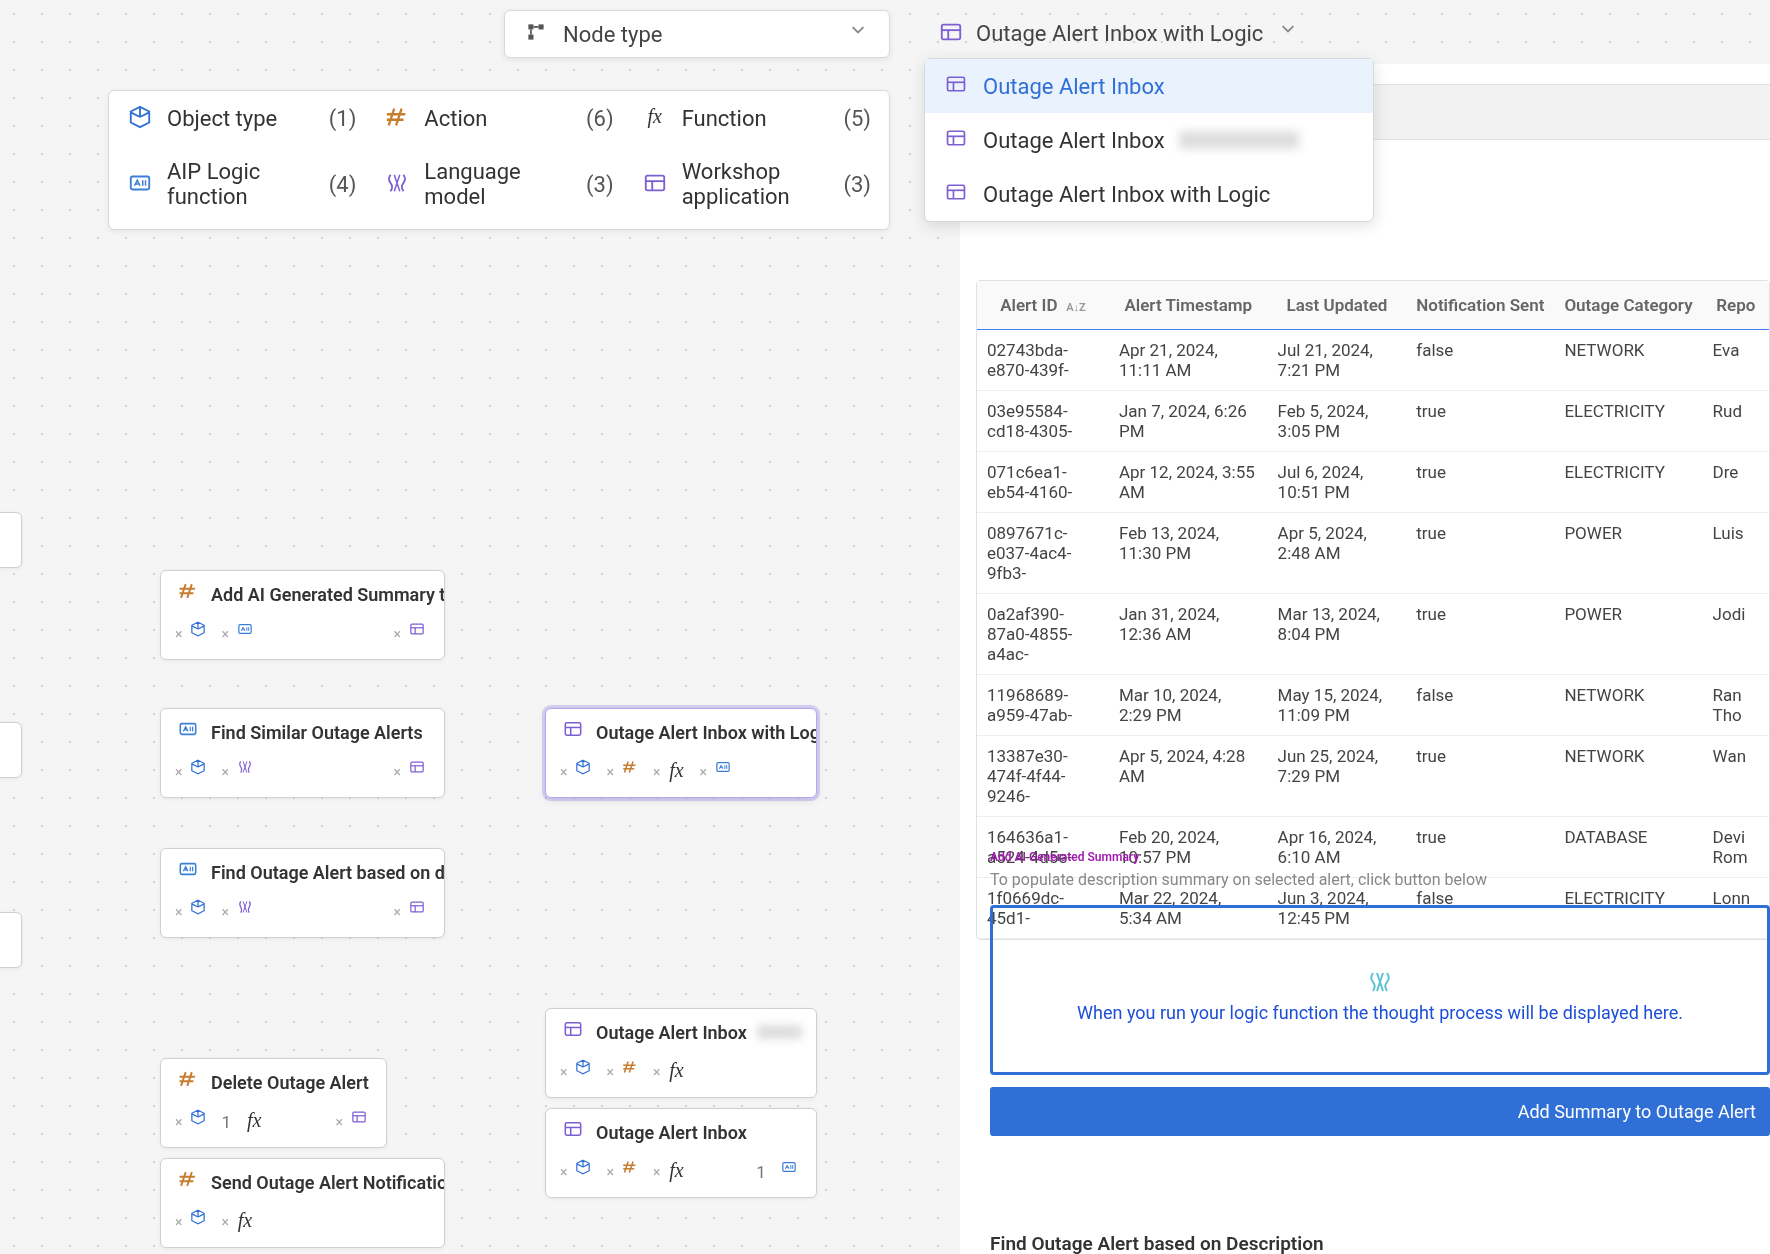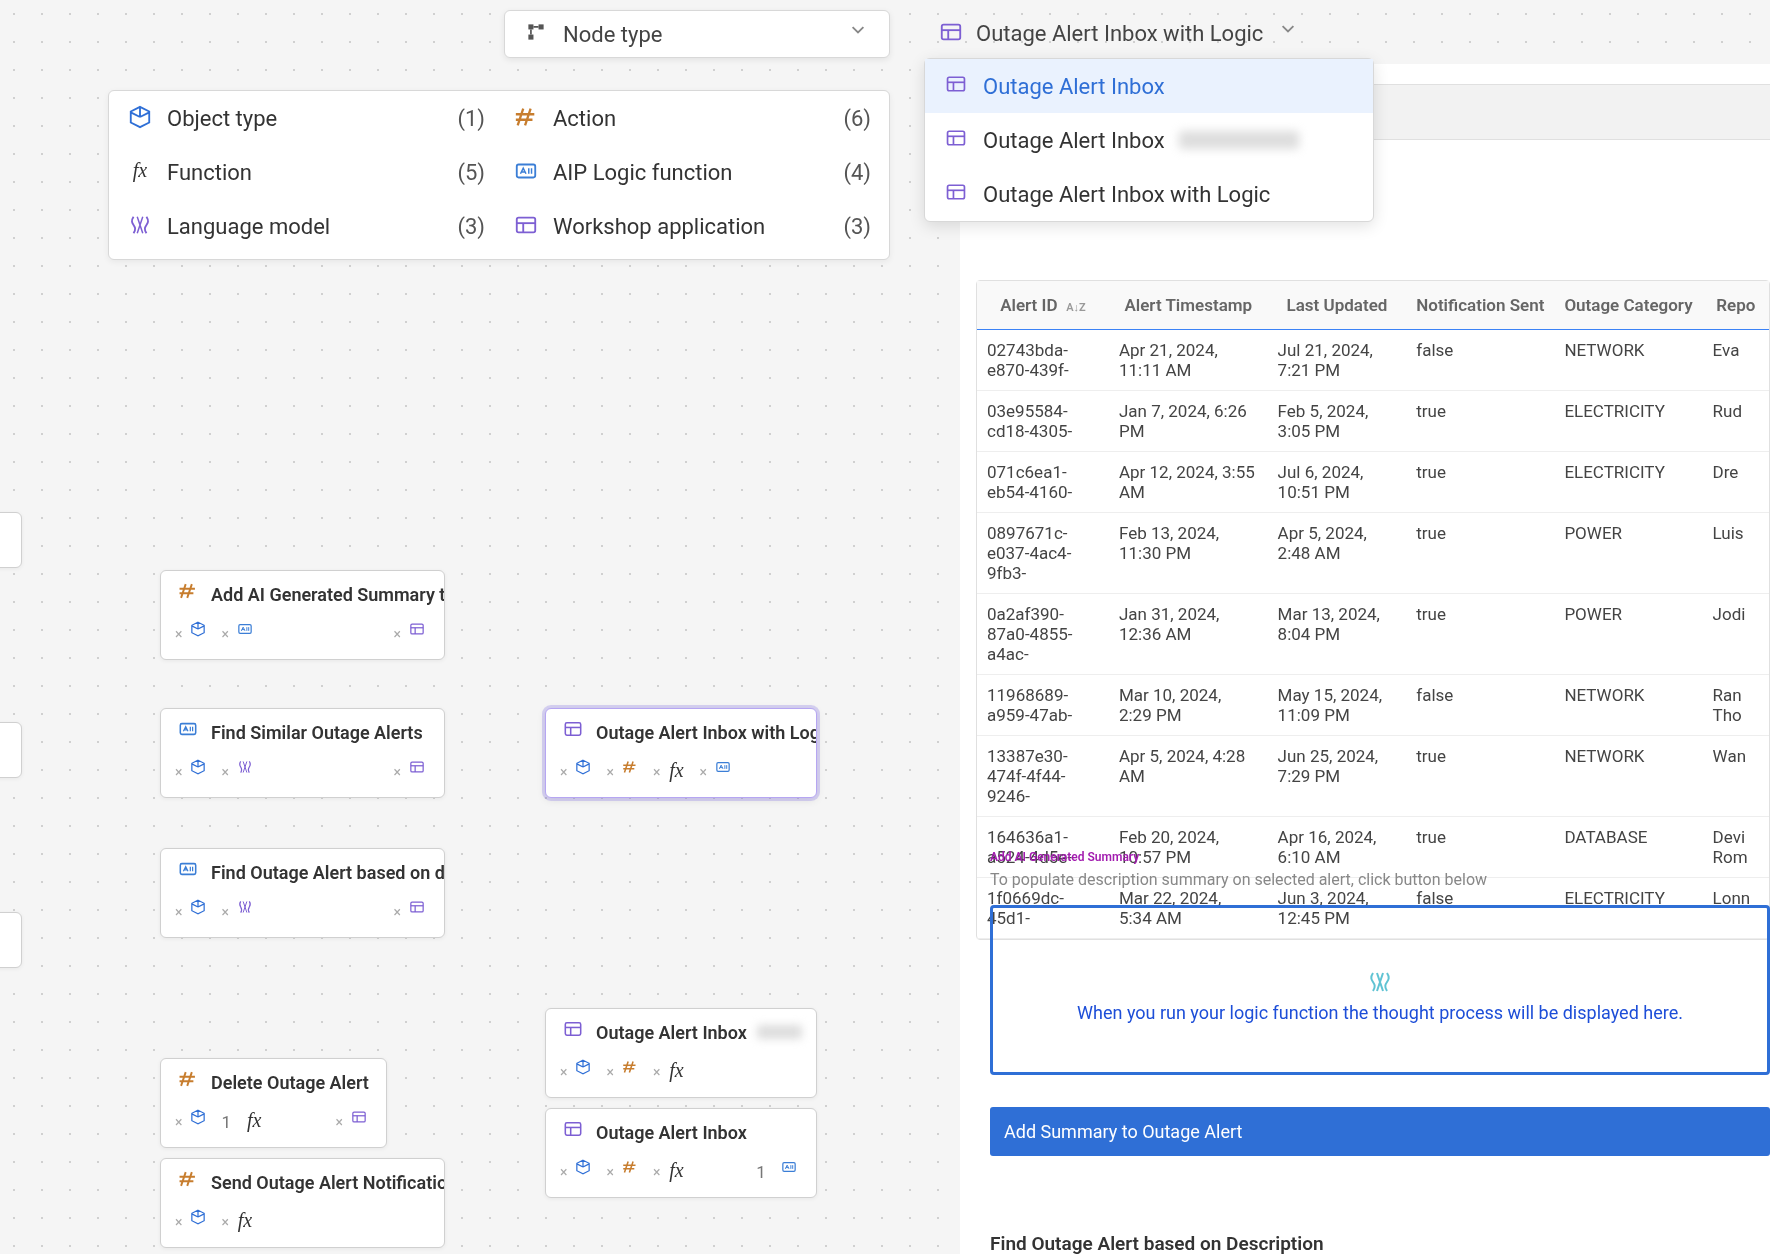--- a/index.html
+++ b/index.html
@@ -4,21 +4,21 @@
 <style>
 * { box-sizing: border-box; margin: 0; padding: 0; font-family: -apple-system, BlinkMacSystemFont, "Segoe UI", Roboto, sans-serif; }
 body { background: #f5f5f5; overflow: hidden; width: 1770px; height: 1254px; position: relative; }
 
 
 .canvas { position: absolute; inset: 0; background-image: radial-gradient(circle, #d0d0d0 1.5px, transparent 1.5px); background-size: 28px 28px; }
 
 
 .node-type-panel { position: absolute; top: 10px; left: 108px; width: 782px; background: #fff; border: 1px solid #d8d8d8; border-radius: 6px; box-shadow: 0 2px 6px rgba(0,0,0,.06); }
 .nt-header { display: flex; align-items: center; padding: 10px 18px; border-bottom: 1px solid #e6e6e6; color: #444; font-size: 22px; }
-.nt-body { display: grid; grid-template-columns: 1fr 1fr; padding: 14px 18px 20px; column-gap: 10px; row-gap: 22px; gap: 28px; }
+.nt-body { display: grid; grid-template-columns: 1fr 1fr 1fr; padding: 14px 18px 20px; column-gap: 10px; row-gap: 22px; gap: 28px; }
 .nt-row { display: flex; align-items: center; justify-content: space-between; font-size: 22px; color: #333; }
 .nt-label { display: flex; align-items: center; gap: 14px; }
 .nt-count { color: #555; }
 .ic { width: 26px; height: 26px; display: inline-flex; align-items: flex-start; justify-content: center; flex-shrink: 0; }
 
 
 .nt-only-header { position: absolute; top: 10px; left: 504px; width: 386px; background: #fff; border: 1px solid #d8d8d8; border-radius: 6px; box-shadow: 0 2px 6px rgba(0,0,0,.08); }
 .nt-only-header .nt-header { border-bottom: none; justify-content: space-between; }
 
 
@@ -36,21 +36,21 @@
 table { border-collapse: collapse; width: 100%; font-size: 17px; color: #444; }
 th { text-align: center; padding: 14px 10px; font-weight: 600; color: #666; background: #f9f9f9; border-bottom: 1px solid #3b82f6; white-space: nowrap; }
 td { padding: 10px 10px; border-bottom: 1px solid #eee; vertical-align: top; }
 th:first-child .sort { font-size: 11px; color: #999; margin-left: 6px; }
 
 .summary-block { position: absolute; top: 814px; left: 990px; right: 0; }
 .summary-title { font-size: 12px; font-weight: 600; color: #a21caf; margin-bottom: 6px; margin-top: 36px; }
 .summary-sub { font-size: 16px; color: #888; margin-bottom: 16px; }
 .summary-box { border: 3px solid #2f6fd6; border-radius: 4px; min-height: 170px; display: flex; flex-direction: column; align-items: center; justify-content: center; padding: 30px; gap: 18px; }
 .summary-box-text { color: #1d4ed8; font-size: 18px; text-align: right; }
-.summary-btn { margin-top: 32px; background: #2f6fd6; color: #fff; text-align: left; padding: 14px; font-size: 18px; border-radius: 3px; width: 100%; }
+.summary-btn { margin-top: 12px; background: #2f6fd6; color: #fff; text-align: right; padding: 14px; font-size: 18px; border-radius: 3px; width: 100%; }
 
 .find-title { position: absolute; top: 1232px; left: 990px; font-size: 19px; font-weight: 600; color: #333; }
 
 
 .gnode { position: absolute; background: #fff; border: 1px solid #d0d0d0; border-radius: 6px; box-shadow: 0 1px 4px rgba(0,0,0,.06); }
 .gnode .g-head { display: flex; align-items: center; gap: 10px; padding: 10px 14px; font-size: 18px; font-weight: 600; color: #333; white-space: nowrap; overflow: hidden; text-overflow: ellipsis; }
 .gnode .g-body { display: flex; align-items: center; justify-content: space-between; gap: 10px; padding: 4px 14px 12px; }
 .gnode .g-pins { display: flex; align-items: center; gap: 10px; font-size: 17px; color: #777; }
 .pin { display: inline-flex; align-items: center; gap: 3px; }
 .pin .x { color: #aaa; font-size: 14px; }

